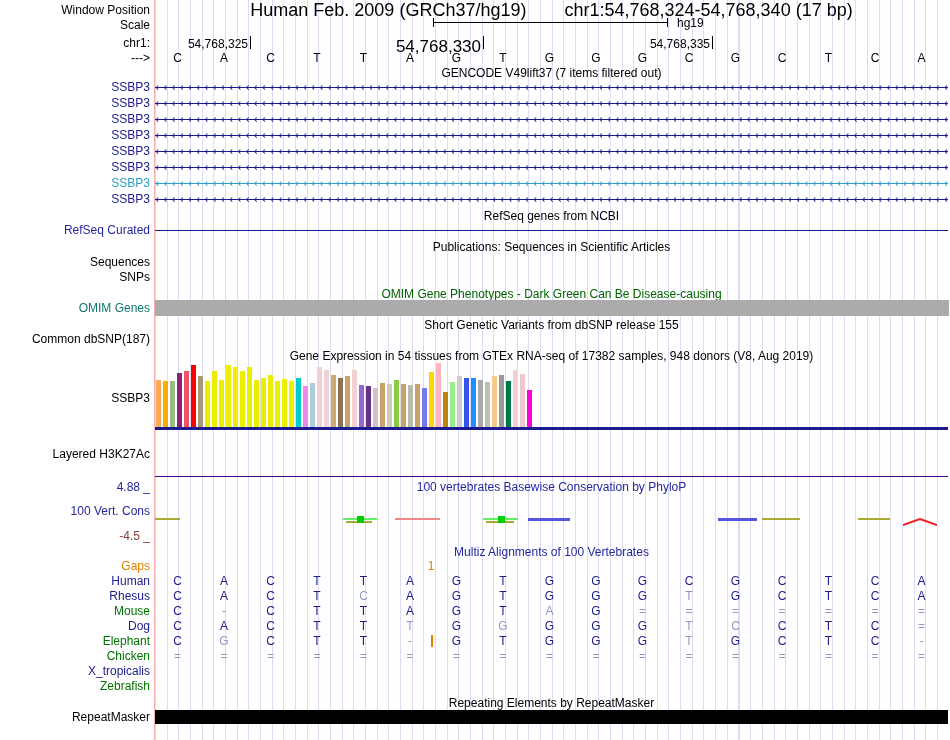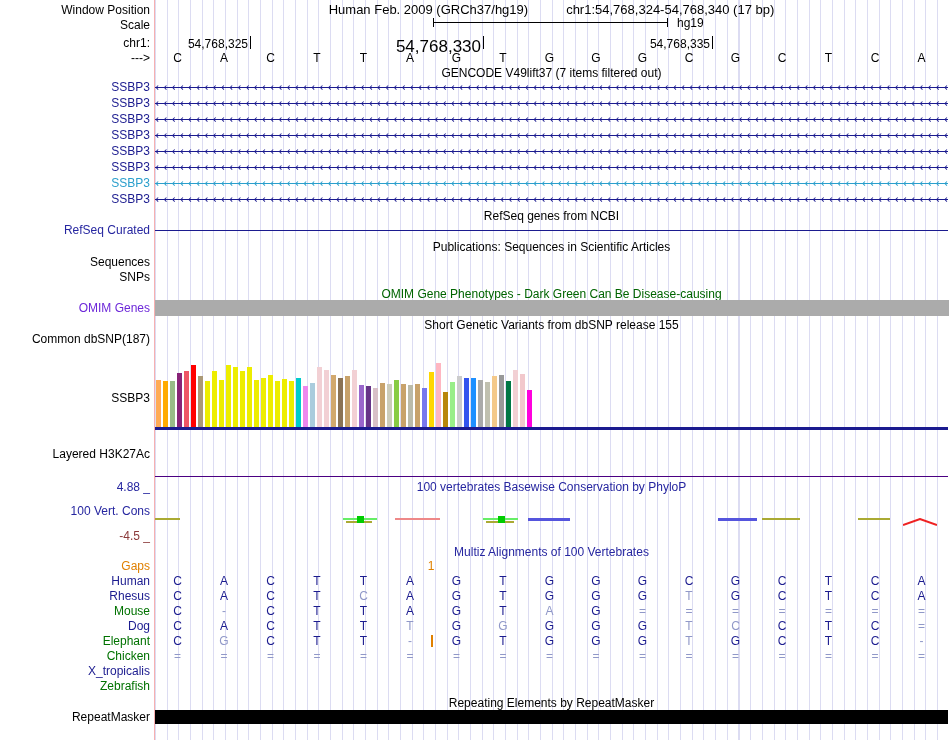--- a/index.html
+++ b/index.html
@@ -10,21 +10,21 @@
   .pink-border{position:absolute;left:154px;top:0;width:1px;height:740px;background:#f7b0b0;}
   .lbl{position:absolute;left:0;width:150px;text-align:right;font-size:12px;line-height:13px;white-space:nowrap;}
   .title{position:absolute;left:155px;width:793px;text-align:center;font-size:12px;line-height:13px;white-space:nowrap;}
   .abs{position:absolute;}
   .letter{position:absolute;width:22px;margin-left:-11px;text-align:center;font-size:12px;line-height:13px;}
   .gene-row{position:absolute;left:155px;width:793px;height:14px;overflow:hidden;white-space:nowrap;
             font-size:11px;line-height:13px;letter-spacing:-1px;font-family:"DejaVu Sans",sans-serif;}
   .hline{position:absolute;}
   .tick{position:absolute;width:1px;background:#000;}
   .header-center{position:absolute;left:155px;width:793px;top:3px;display:flex;justify-content:center;gap:38px;
-                 font-size:13px;line-height:14px;white-space:nowrap;}
+                 font-size:18px;line-height:14px;white-space:nowrap;}
   .bar{position:absolute;width:5px;}
 </style>
 </head>
 <body>
 
 <div class="stage">
   <div class="grid"></div>
   <div class="pink-border"></div>
 
   <div class="lbl" style="top:4px">Window Position</div>
@@ -92,26 +92,27 @@
 
   <div class="title" style="top:210px">RefSeq genes from NCBI</div>
   <div class="lbl" style="top: 224px; color: rgb(38, 38, 160);" id="refseq-lbl">RefSeq Curated</div>
   <div class="hline" id="refseq-line" style="left: 155px; top: 230px; width: 793px; height: 1px; background: rgb(27, 27, 143);"></div>
 
   <div class="title" style="top:241px">Publications: Sequences in Scientific Articles</div>
   <div class="lbl" style="top:256px">Sequences</div>
   <div class="lbl" style="top:271px">SNPs</div>
 
   <div class="title" style="top: 288px; color: rgb(0, 100, 0);" id="omim-title">OMIM Gene Phenotypes - Dark Green Can Be Disease-causing</div>
-  <div class="lbl" style="top: 302px; color: #6d28d9;" id="omim-lbl">OMIM Genes</div>
+  <div class="lbl" style="top: 302px; color: #0f766e;" id="omim-lbl">OMIM Genes</div>
   <div class="hline" id="omim-bar" style="left: 155px; top: 300px; width: 794px; height: 16px; background: rgb(171, 171, 171);"></div>
 
   <div class="title" style="top:319px">Short Genetic Variants from dbSNP release 155</div>
   <div class="lbl" style="top:333px">Common dbSNP(187)</div>
 
+  <div class="title" style="top:350px">Gene Expression in 54 tissues from GTEx RNA-seq of 17382 samples, 948 donors (V8, Aug 2019)</div>
   <div class="lbl" style="top:392px">SSBP3</div>
   <div id="gtex-bars">
       <div class="bar" style="left: 155.5px; top: 380px; height: 48px; background: rgb(255, 170, 85);"></div>
       <div class="bar" style="left: 162.5px; top: 381px; height: 47px; background: rgb(255, 170, 0);"></div>
       <div class="bar" style="left: 169.5px; top: 381px; height: 47px; background: rgb(153, 187, 136);"></div>
       <div class="bar" style="left: 176.5px; top: 373px; height: 55px; background: rgb(136, 34, 119);"></div>
       <div class="bar" style="left: 183.5px; top: 371px; height: 57px; background: rgb(238, 85, 102);"></div>
       <div class="bar" style="left: 190.5px; top: 365px; height: 63px; background: rgb(255, 0, 0);"></div>
       <div class="bar" style="left: 197.5px; top: 376px; height: 52px; background: rgb(170, 153, 119);"></div>
       <div class="bar" style="left: 204.5px; top: 381px; height: 47px; background: rgb(237, 237, 0);"></div>

